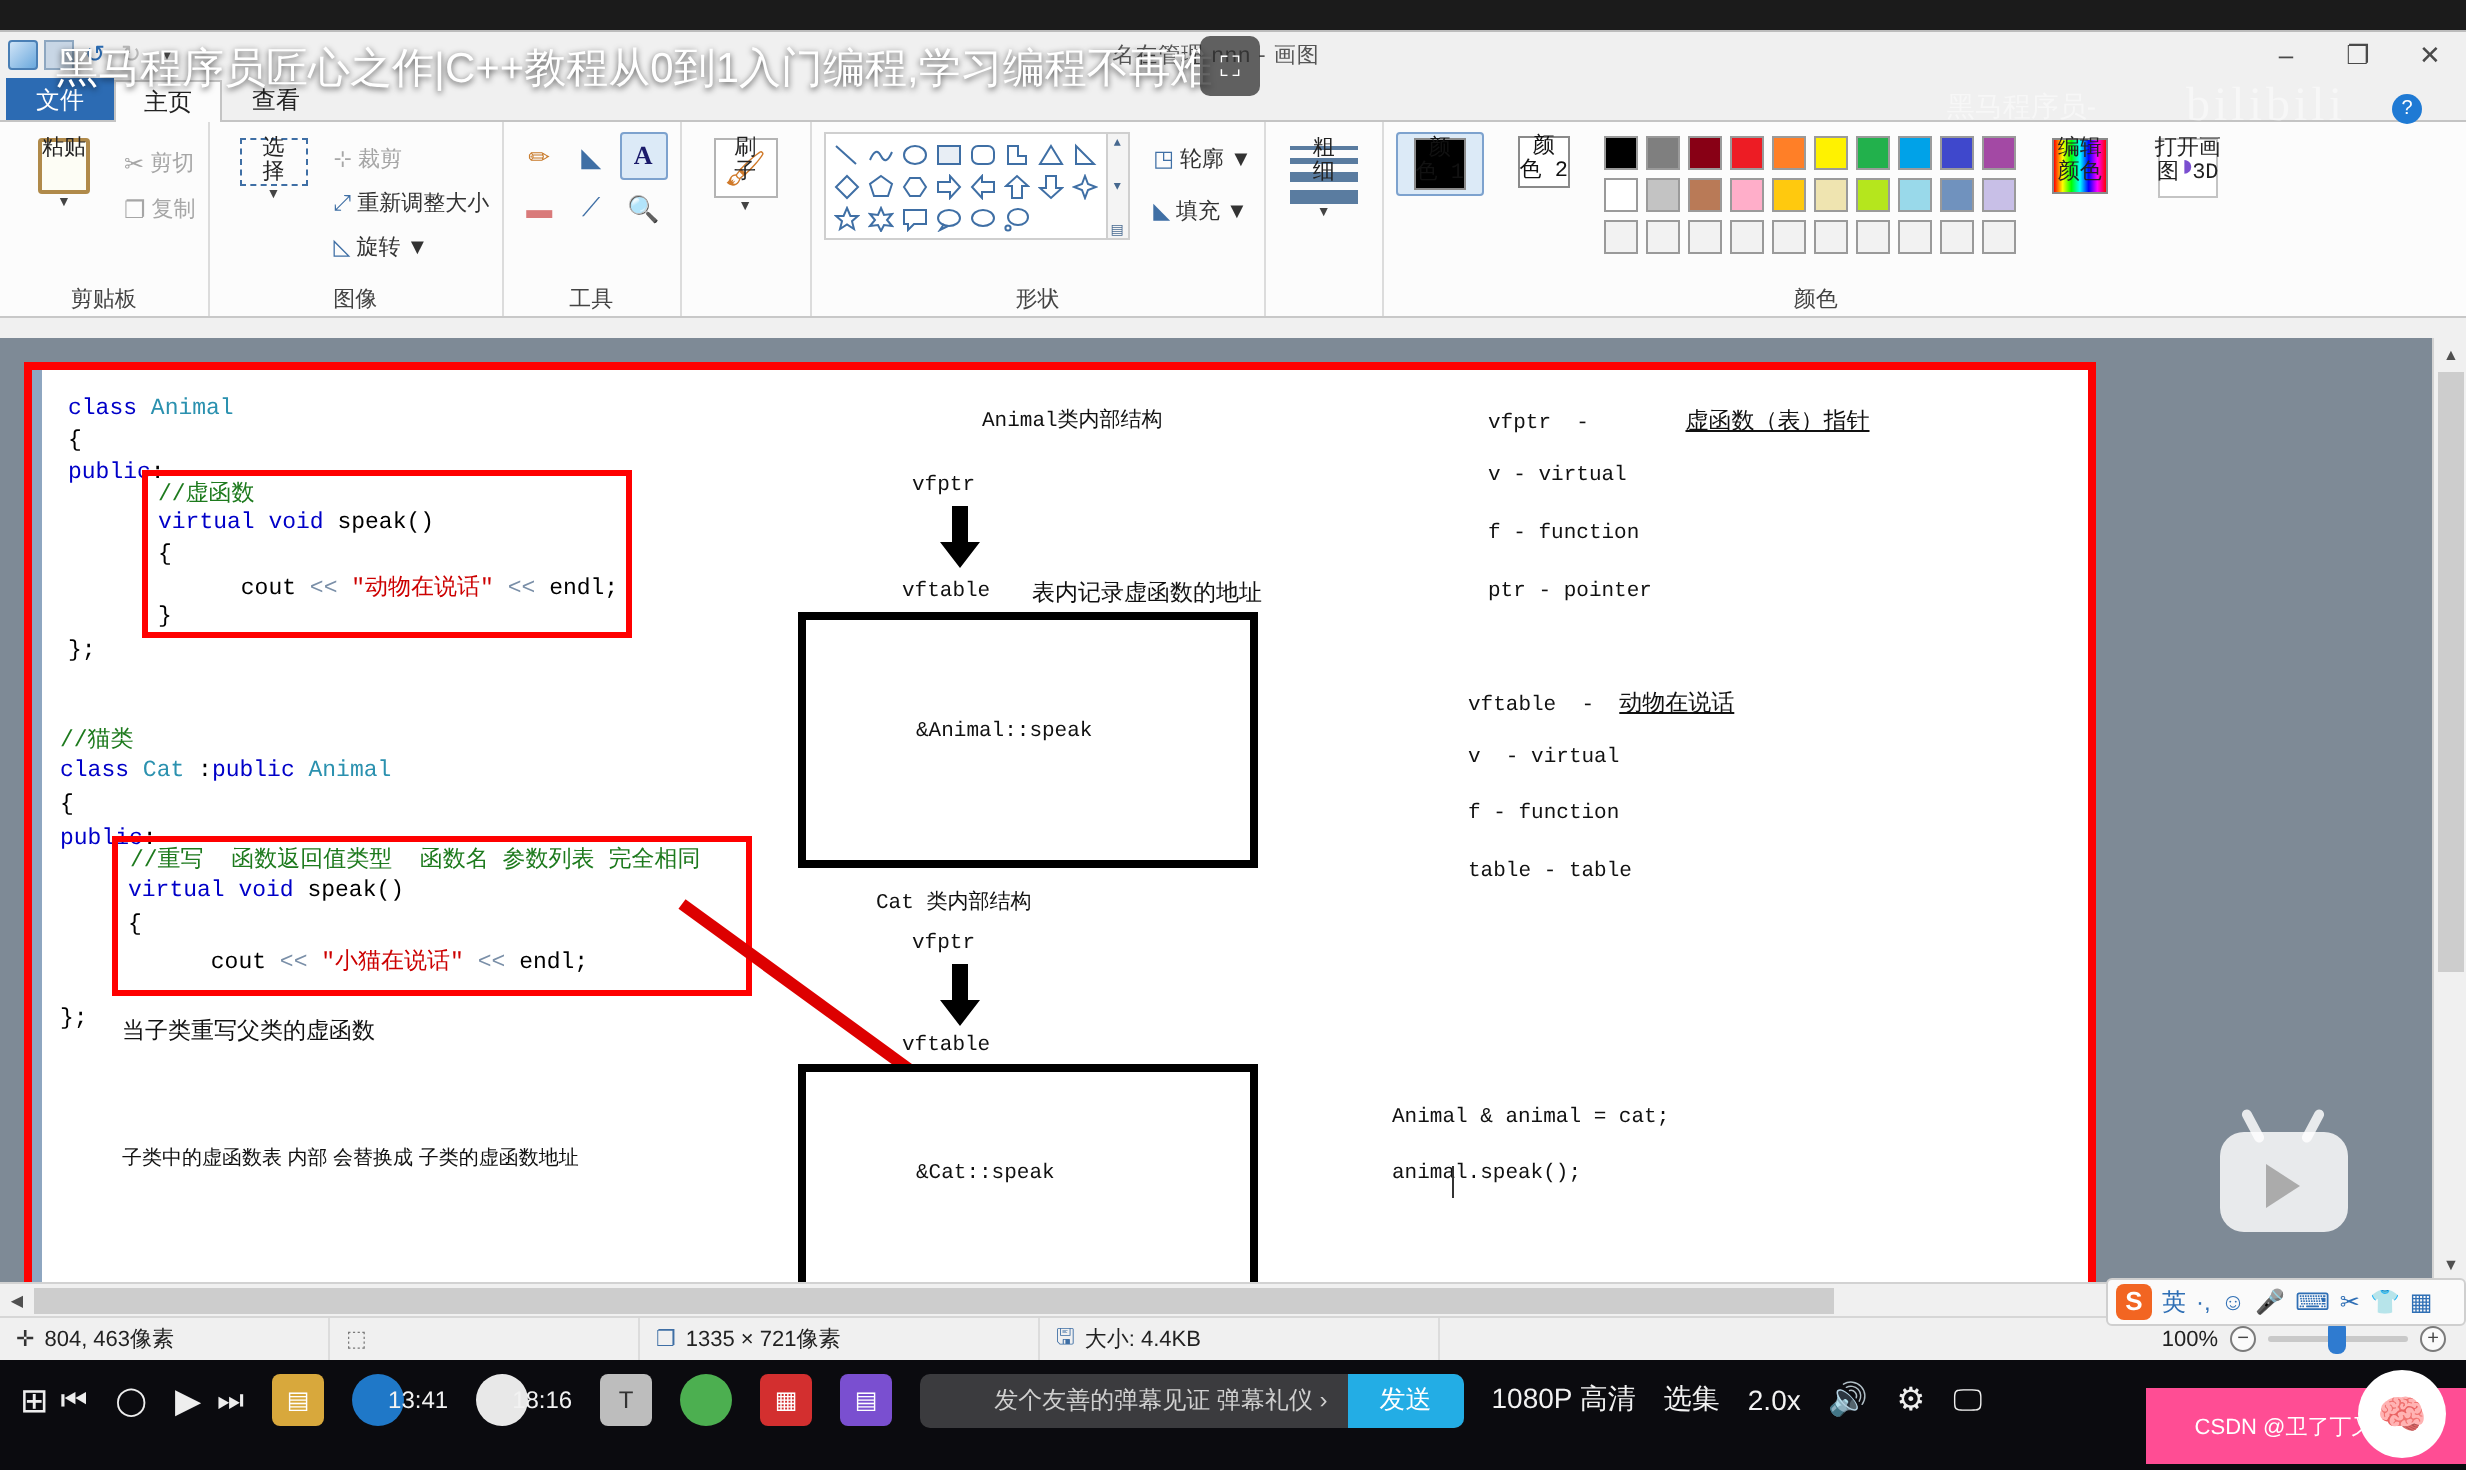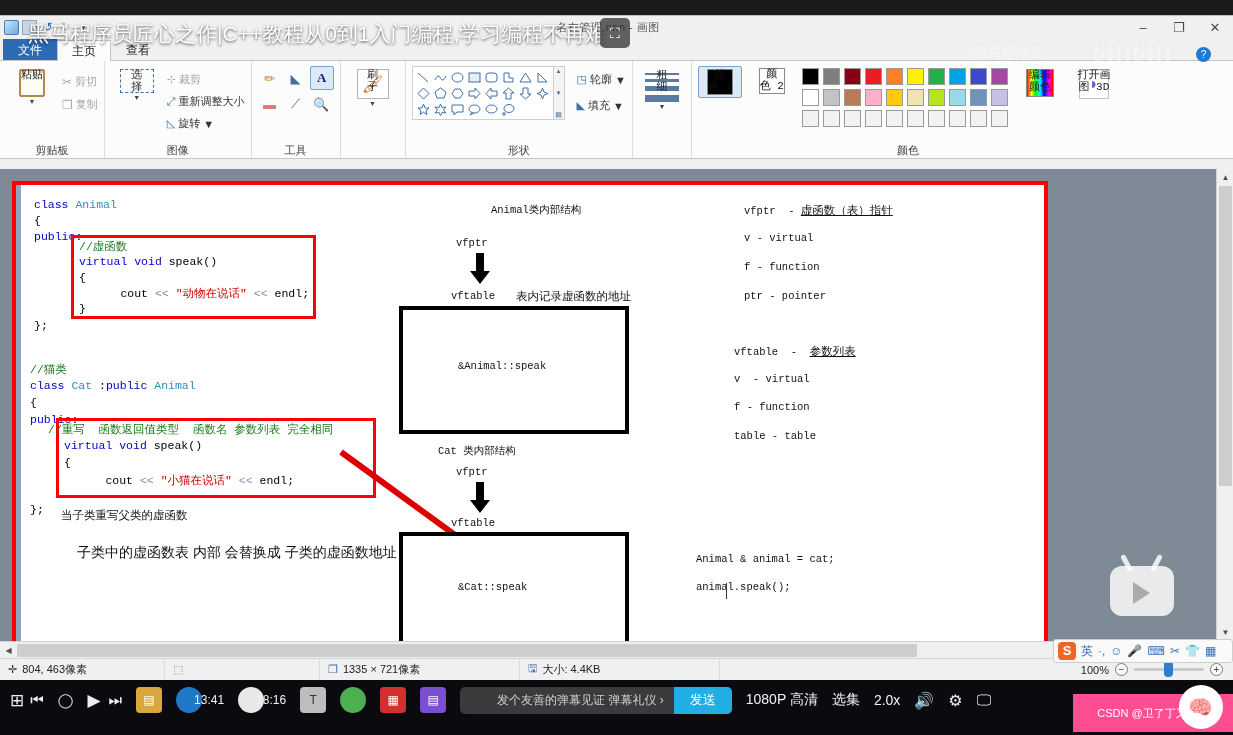--- a/index.html
+++ b/index.html
@@ -509,30 +509,30 @@
           <div class="code-line" style="left:63px;top:101px;">      cout <span class="op">&lt;&lt; </span><span class="str">"动物在说话"</span><span class="op"> &lt;&lt; </span>endl;</div>
           <div class="code-line" style="left:63px;top:117px;">}</div>
           <div class="code-line" style="left:18px;top:134px;">};</div>
 
           <div class="code-line" style="left:14px;top:177px;"><span class="cm">//猫类</span></div>
           <div class="code-line" style="left:14px;top:194px;"><span class="kw">class </span><span class="ty">Cat </span>:<span class="kw">public </span><span class="ty">Animal</span></div>
           <div class="code-line" style="left:14px;top:211px;">{</div>
           <div class="code-line" style="left:14px;top:228px;"><span class="kw">public</span>:</div>
 
           <div class="redbox" style="left:40px;top:233px;width:320px;height:80px;"></div>
-          <div class="code-line" style="left:32px;top:237px;"><span class="cm">//重写  函数返回值类型  函数名 参数列表 完全相同</span></div>
+          <div class="code-line" style="left:49px;top:237px;"><span class="cm">//重写  函数返回值类型  函数名 参数列表 完全相同</span></div>
           <div class="code-line" style="left:48px;top:254px;"><span class="kw">virtual void </span>speak()</div>
           <div class="code-line" style="left:48px;top:271px;">{</div>
           <div class="code-line" style="left:48px;top:288px;">      cout <span class="op">&lt;&lt; </span><span class="str">"小猫在说话"</span><span class="op"> &lt;&lt; </span>endl;</div>
 
 
           <div class="code-line" style="left:14px;top:318px;">};</div>
 
           <div class="cjk" style="left:45px;top:323px;font-size:11.5px;">当子类重写父类的虚函数</div>
-          <div class="cjk" style="left:45px;top:359px;font-size:14px;margin-left:16px;">子类中的虚函数表 内部 会替换成 子类的虚函数地址</div>
+          <div class="cjk" style="left:45px;top:387px;font-size:10px;">子类中的虚函数表 内部 会替换成 子类的虚函数地址</div>
 
           <svg style="position:absolute;left:320px;top:262px;width:180px;height:130px;">
             <defs>
               <marker id="ah" markerWidth="9" markerHeight="9" refX="1" refY="4.5" orient="auto">
                 <polygon points="0,0 9,4.5 0,9" fill="#dd0000"></polygon>
               </marker>
             </defs>
             <line x1="5" y1="5" x2="152" y2="112" stroke="#dd0000" stroke-width="6" marker-end="url(#ah)"></line>
           </svg>
 
@@ -548,26 +548,26 @@
 
           <div class="cjk" style="left:422px;top:259px;font-family:'Liberation Mono',monospace;font-size:10.5px;">Cat 类内部结构</div>
           <div class="lbl" style="left:440px;top:281px;">vfptr</div>
           <svg style="position:absolute;left:452px;top:297px;width:24px;height:32px;">
             <polygon points="8,0 16,0 16,18 22,18 12,31 2,18 8,18" fill="#000"></polygon>
           </svg>
           <div class="lbl" style="left:435px;top:332px;">vftable</div>
           <div class="diagbox" style="left:383px;top:347px;width:230px;height:113px;"></div>
           <div class="lbl" style="left:442px;top:396px;">&amp;Cat::speak</div>
 
-          <div class="lbl" style="left:728px;top:18px;"><span>vfptr</span>  <span>-</span> <span class="ul" style="font-family:'Liberation Sans',sans-serif;font-size:11.5px;">虚函数（表）指针</span></div>
+          <div class="lbl" style="left:728px;top:18px;"><span>vfptr</span>  <span>-</span> <span class="ul" style="font-family:'Liberation Sans',sans-serif;font-size:11.5px;margin-left:42px;">虚函数（表）指针</span></div>
           <div class="lbl" style="left:728px;top:47px;"><span>v</span> <span>-</span> <span>virtual</span></div>
           <div class="lbl" style="left:728px;top:76px;"><span>f</span> <span>-</span> <span>function</span></div>
           <div class="lbl" style="left:728px;top:105px;"><span>ptr</span> <span>-</span> <span>pointer</span></div>
 
-          <div class="lbl" style="left:718px;top:159px;"><span>vftable</span>  <span>-</span>  <span class="ul" style="font-family:'Liberation Sans',sans-serif;font-size:11.5px;">参数列表</span></div>
+          <div class="lbl" style="left:718px;top:159px;"><span>vftable</span>  <span>-</span>  <span class="ul" style="font-family:'Liberation Sans',sans-serif;font-size:11.5px;">动物在说话</span></div>
           <div class="lbl" style="left:718px;top:188px;"><span>v</span>  <span>-</span> <span>virtual</span></div>
           <div class="lbl" style="left:718px;top:216px;"><span>f</span> <span>-</span> <span>function</span></div>
           <div class="lbl" style="left:718px;top:245px;"><span>table</span> <span>-</span> <span>table</span></div>
 
           <div class="lbl" style="left:680px;top:368px;">Animal &amp; animal = cat;</div>
           <div class="lbl" style="left:680px;top:396px;">animal.speak();</div>
           <div style="position:absolute;left:710px;top:398px;width:1px;height:16px;background:#333;"></div>
         </div>
       </div>
 

